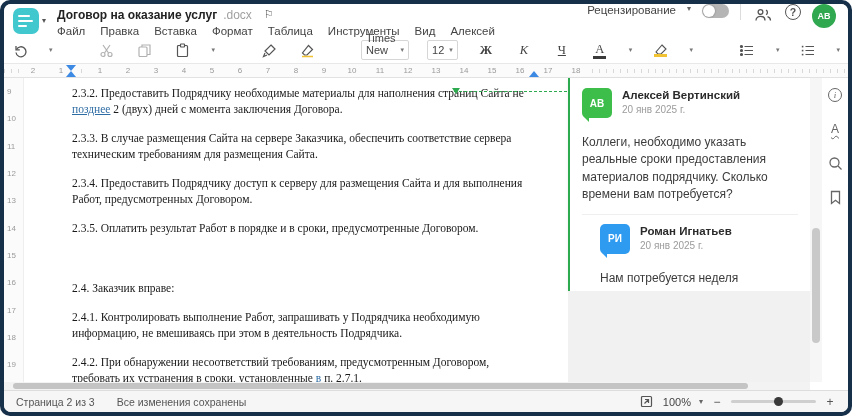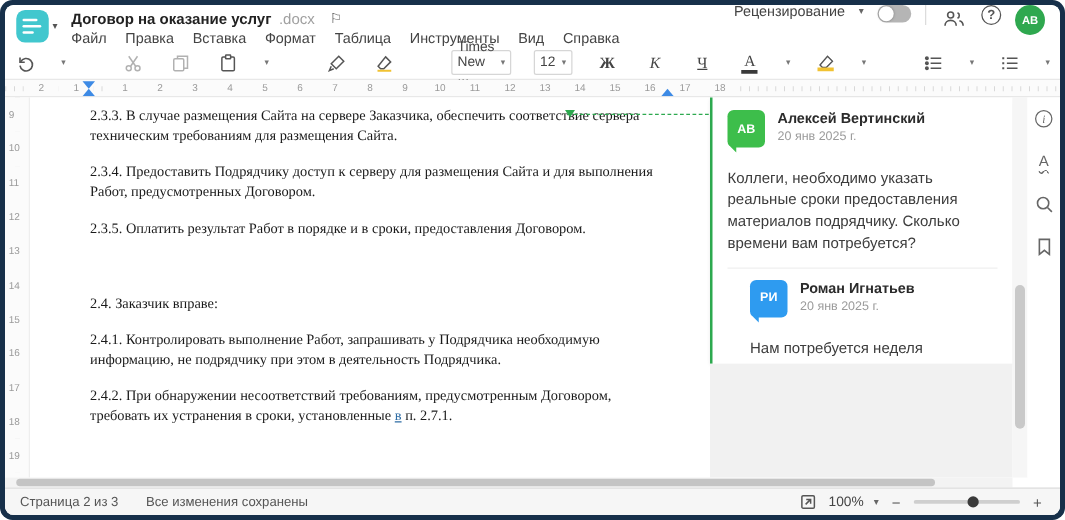--- a/index.html
+++ b/index.html
@@ -136,21 +136,21 @@
         <span class="flag">⚐</span>
       </div>
       <div class="menubar">
             <span>Файл</span>
             <span>Правка</span>
             <span>Вставка</span>
             <span>Формат</span>
             <span>Таблица</span>
             <span>Инструменты</span>
             <span>Вид</span>
-            <span>Справка</span>
+            <span>Алексей</span>
           </div>
     </div>
     <div class="header-right">
       <span class="review-label">Рецензирование</span>
       <span class="caret">▾</span>
       <div class="toggle">
             <div class="knob"></div>
           </div>
       <div class="vdiv"></div>
       <span class="icon-btn">
@@ -375,25 +375,26 @@
             <span>16</span>
             <span>17</span>
             <span>18</span>
             <span>19</span>
             <span>20</span>
           </div>
     </div>
 
     <div class="page">
       <div class="doc">
+        <p><span>2.3.2. Предоставить Подрядчику необходимые материалы для наполнения страниц Сайта не </span><span class="ins">позднее</span><span> 2 (двух) дней с момента заключения Договора.</span></p>
         <p>2.3.3. В случае размещения Сайта на сервере Заказчика, обеспечить соответствие сервера техническим требованиям для размещения Сайта.</p>
         <p>2.3.4. Предоставить Подрядчику доступ к серверу для размещения Сайта и для выполнения Работ, предусмотренных Договором.</p>
-        <p>2.3.5. Оплатить результат Работ в порядке и в сроки, предоставления Договором.</p>
+        <p>2.3.5. Оплатить результат Работ в порядке и в сроки, предусмотренные Договором.</p>
         <p class="sp-before">2.4. Заказчик вправе:</p>
-        <p>2.4.1. Контролировать выполнение Работ, запрашивать у Подрядчика необходимую информацию, не подрядчику при этом в деятельность Подрядчика.</p>
+        <p>2.4.1. Контролировать выполнение Работ, запрашивать у Подрядчика необходимую информацию, не вмешиваясь при этом в деятельность Подрядчика.</p>
         <p><span>2.4.2. При обнаружении несоответствий требованиям, предусмотренным Договором, требовать их устранения в сроки, установленные </span><span class="ins">в</span><span> п. 2.7.1.</span></p>
 
       </div>
     </div>
 
     <div class="anchor-line"></div>
 
     <div class="comments">
       <div class="cmt">
         <div class="cmt-head">

